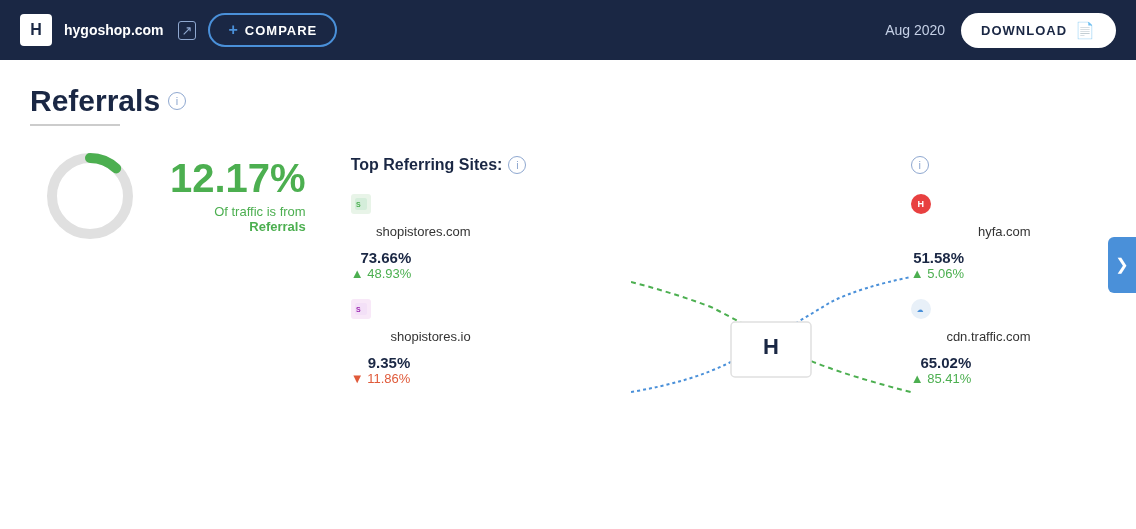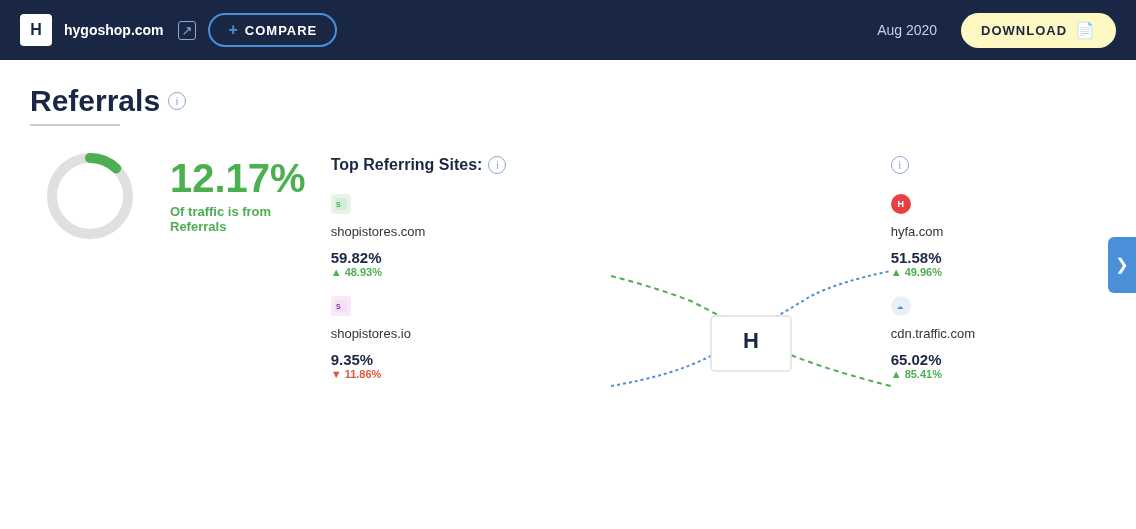--- a/index.html
+++ b/index.html
@@ -55,28 +55,28 @@
       align-items: center;
       gap: 6px;
     }
     .compare-btn .plus {
       font-size: 16px;
       color: #4a90d9;
     }
     .header-right {
       display: flex;
       align-items: center;
-      gap: 24px;
+      gap: 16px;
     }
     .date-label {
       color: #c5d0e6;
       font-size: 14px;
     }
     .download-btn {
-      background: #fef9c3;
+      background: #ffffff;
       border: none;
       border-radius: 20px;
       padding: 8px 20px;
       font-size: 13px;
       font-weight: 700;
       letter-spacing: 1px;
       cursor: pointer;
       display: flex;
       align-items: center;
       gap: 8px;
@@ -146,21 +146,21 @@
       color: #4caf50;
       line-height: 1;
     }
     .traffic-label {
       font-size: 13px;
       color: #555;
       margin-top: 6px;
     }
     .traffic-label span {
       color: #4caf50;
-      font-weight: 700;
+      font-weight: 400;
     }
 
     
     .columns-row {
       display: flex;
       gap: 0;
       margin-top: 10px;
     }
     .col {
       flex: 1;
@@ -196,22 +196,22 @@
     .site-stats {
       display: flex;
       flex-direction: column;
     }
     .site-percent {
       font-size: 15px;
       font-weight: 700;
       color: #1a2744;
     }
     .site-change {
-      font-size: 11px;
-      font-weight: 700;
+      font-size: 13px;
+      font-weight: 400;
     }
     .up { color: #4caf50; }
     .down { color: #e05a3a; }
 
     
     .chart-area {
       flex: 2;
       position: relative;
       display: flex;
       align-items: flex-end;
@@ -281,21 +281,21 @@
 </div>
 
 <div class="content">
 
   <div class="page-title">
     <span>Referrals</span>
     <span class="info-icon">i</span>
   </div>
   <div class="title-underline"></div>
 
-  <div style="display:flex; align-items:flex-start; ">
+  <div style="display:flex; align-items:flex-start; gap:20px;text-align:right;">
 
     <div class="stat-row">
       <div class="donut-container">
         <svg width="100" height="100" viewBox="0 0 100 100">
 
           <circle cx="50" cy="50" r="38" fill="none" stroke="#e0e0e0" stroke-width="10"></circle>
 
           <circle cx="50" cy="50" r="38" fill="none" stroke="#4caf50" stroke-width="10" stroke-dasharray="28.8 238.2" stroke-dashoffset="0" stroke-linecap="round"></circle>
         </svg>
       </div>
@@ -319,21 +319,21 @@
 
           <div class="site-row">
             <div class="site-favicon favicon-shopistores" style="width:20px;height:20px;border-radius:3px;">
               <svg width="14" height="14" viewBox="0 0 14 14">
                   <rect x="1" y="1" width="12" height="12" rx="2" fill="#d4edda"></rect>
                   <text x="2" y="10" font-size="7" fill="#4caf50" font-weight="bold">S</text>
                 </svg>
             </div>
             <span class="site-name-text">shopistores.com</span>
             <div class="site-stats">
-              <span class="site-percent">59.82%</span>
+              <span class="site-percent">73.66%</span>
               <span class="site-change up">
                 <span>▲</span>
                 <span>48.93%</span>
               </span>
             </div>
           </div>
 
           <div class="site-row">
             <div class="site-favicon favicon-salesource" style="width:20px;height:20px;border-radius:3px;">
               <svg width="14" height="14" viewBox="0 0 14 14">
@@ -371,21 +371,21 @@
 
           <div class="site-row">
             <div class="site-favicon favicon-hyfa" style="width:20px;height:20px;border-radius:50%;">
               <span style="font-size:9px;font-weight:bold;color:white;">H</span>
             </div>
             <span class="site-name-text">hyfa.com</span>
             <div class="site-stats">
               <span class="site-percent">51.58%</span>
               <span class="site-change up">
                 <span>▲</span>
-                <span>49.96%</span>
+                <span>5.06%</span>
               </span>
             </div>
           </div>
 
           <div class="site-row">
             <div class="site-favicon favicon-cdn" style="width:20px;height:20px;border-radius:50%;">
               <svg width="14" height="14" viewBox="0 0 14 14">
                   <circle cx="7" cy="7" r="6" fill="#e8f0f8"></circle>
                   <text x="2.5" y="10" font-size="7" fill="#4a90d9">☁</text>
                 </svg>

